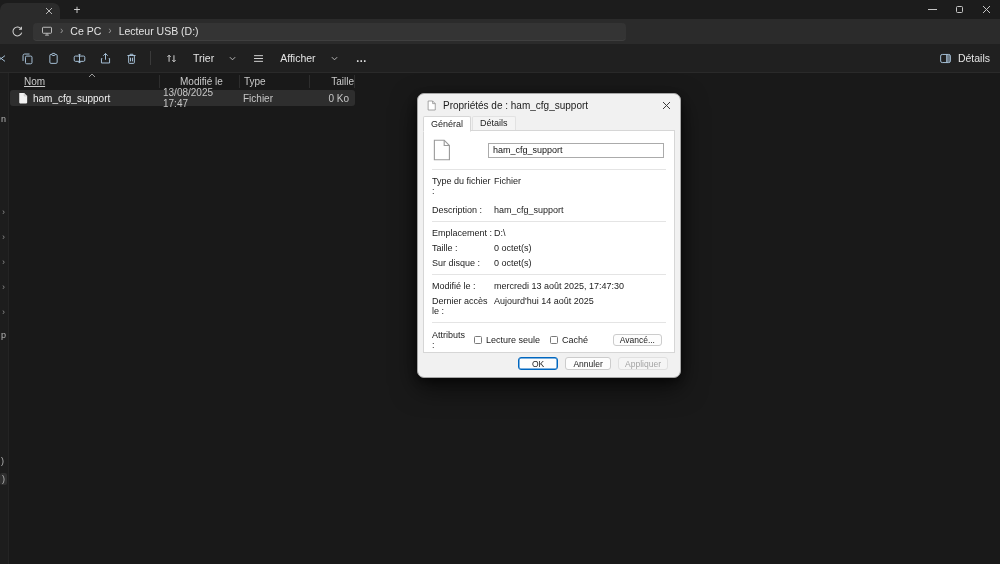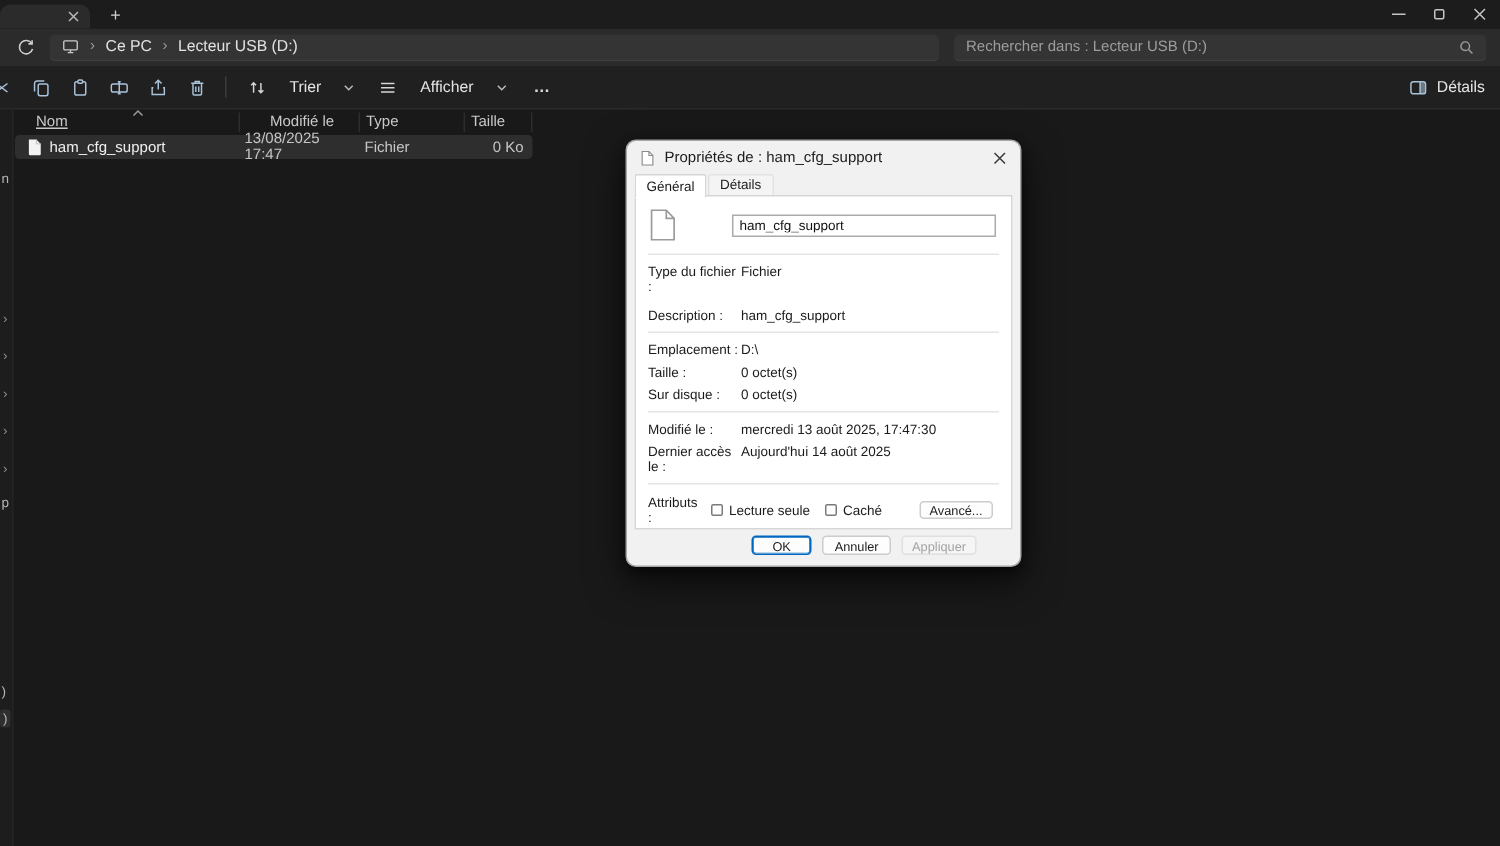--- a/index.html
+++ b/index.html
@@ -50,21 +50,21 @@
   .sliver { position:absolute; left:0; top:0; bottom:0; width:9px; background:#1d1d1d;
             border-right:1px solid #242424; }
   .frag { position:absolute; color:#b5b5b5; font-size:9px; line-height:10px; z-index:2; }
   .tree-chev { position:absolute; left:2px; color:#8f8f8f; font-size:9px; line-height:9px; z-index:2; }
   .frag.sel { background:#2f2f2f; border-radius:2px; padding:1px 2px; left:0; }
   .filetable { margin-left:10px; width:345px; padding-top:1px; }
   .theader { display:flex; height:15px; align-items:center; position:relative;
              color:#c9c9c9; font-size:10px; }
   .hc { height:13px; display:flex; align-items:center; padding-left:4px; border-left:1px solid #2d2d2d; }
   .hc.first { border-left:none; padding-left:14px;text-decoration:underline; }
-  .hc.last-edge { border-right:1px solid #2d2d2d; }
+  .hc.last-edge { border-right:1px solid #2d2d2d;justify-content:flex-end; }
   .w-name{ width:149px; } .w-mod{ width:80px;padding-left:20px; } .w-type{ width:70px; } .w-size{ width:46px; }
   .sort-asc { position:absolute; left:78px; top:-1px; }
   .trow { display:flex; height:16px; align-items:center; background:#2e2e2e; border-radius:3px;
           color:#c6c6c6; font-size:10px; margin-top:1px; }
   .cell-name { display:flex; align-items:center; gap:5px; padding-left:8px; color:#f0f0f0; }
   .cell-mod,.cell-type { padding-left:4px; }
   .cell-size { text-align:right; padding-right:6px; }
   
   .dialog { position:absolute; left:417px; top:93px; width:264px; height:285px;
             background:#f1f1f1; border:1px solid #a6a6a6; border-radius:7px;
@@ -92,21 +92,21 @@
   .fvalue { white-space:nowrap; }
   .attr-row { display:flex; align-items:center; margin-top:7px; }
   .attr-row .flabel { width:32px; }
   .cbwrap { display:flex; align-items:center; gap:4px; margin-left:10px; }
   .cb { width:8px; height:8px; border:1px solid #7a7a7a; background:#fff; border-radius:1.5px; display:inline-block; }
   .btn { height:13px; background:#fdfdfd; border:1px solid #cccccc; border-radius:3px;
          font-size:8.5px; font-family:inherit; color:#1b1b1b; display:flex; align-items:center;
          justify-content:center; padding:0 6px; }
   .btn-adv { margin-left:auto; margin-right:4px; min-width:37px; height:12px; }
   .dlg-footer { position:absolute; left:0; right:0; bottom:0; height:27px; display:flex;
-                align-items:center; justify-content:flex-end; gap:7px; padding:0 29px; }
+                align-items:center; justify-content:flex-end; gap:7px; padding:0 12px; }
   .btn-ok { min-width:40px; border-color:#0067c0; box-shadow:inset 0 0 0 0.5px #0067c0; }
   .btn-cancel { min-width:46px; }
   .btn-apply { min-width:42px; color:#a3a3a3; background:#f5f5f5; border-color:#e0e0e0; }
   svg { display:block; }
 </style>
 </head>
 <body>
 
 <div>
 
@@ -143,27 +143,20 @@
     </div>
     <div class="addressfield">
       <svg width="12" height="12" viewBox="0 0 16 16" fill="none" stroke="#c9c9c9" stroke-width="1.2">
         <rect x="2" y="3" width="12" height="8" rx="1"></rect>
           <path d="M8 11 v2 M5.5 13.5 h5"></path>
       </svg>
       <span class="crumb-sep">›</span>
       <span class="crumb">Ce PC</span>
       <span class="crumb-sep">›</span>
       <span class="crumb">Lecteur USB (D:)</span>
-    </div>
-    <div class="searchfield">
-      <input placeholder="Rechercher dans : Lecteur USB (D:)" style="">
-      <svg width="11" height="11" viewBox="0 0 16 16" fill="none" stroke="#9d9d9d" stroke-width="1.4">
-        <circle cx="7" cy="7" r="4.2"></circle>
-          <path d="M10.2 10.2 L14 14"></path>
-      </svg>
     </div>
   </div>
 
   <div class="toolbar">
     <button class="tbtn cut">
       <svg width="13" height="13" viewBox="0 0 16 16" fill="none" stroke="#a9c3da" stroke-width="1.2">
         <circle cx="4" cy="4.5" r="1.8"></circle>
           <circle cx="4" cy="11.5" r="1.8"></circle>
           <path d="M5.6 5.6 L13.5 11.5 M5.6 10.4 L13.5 4.5"></path>
       </svg>

